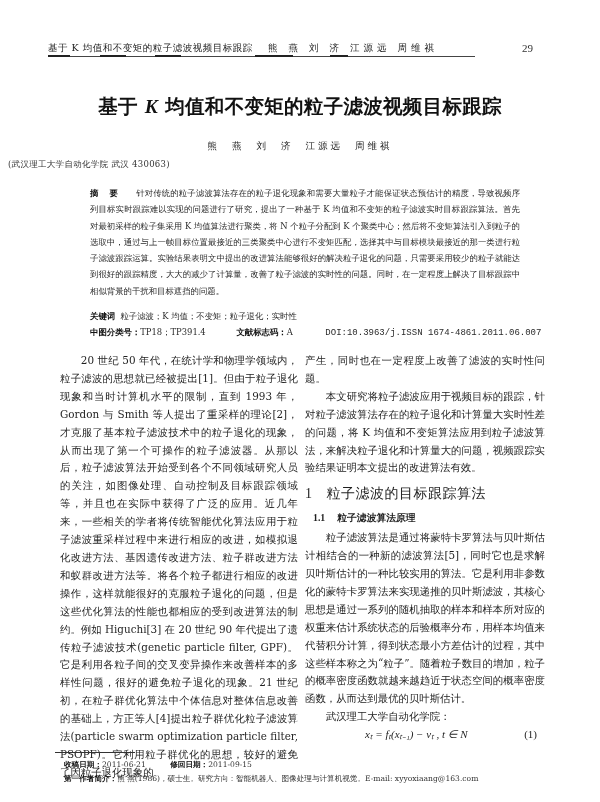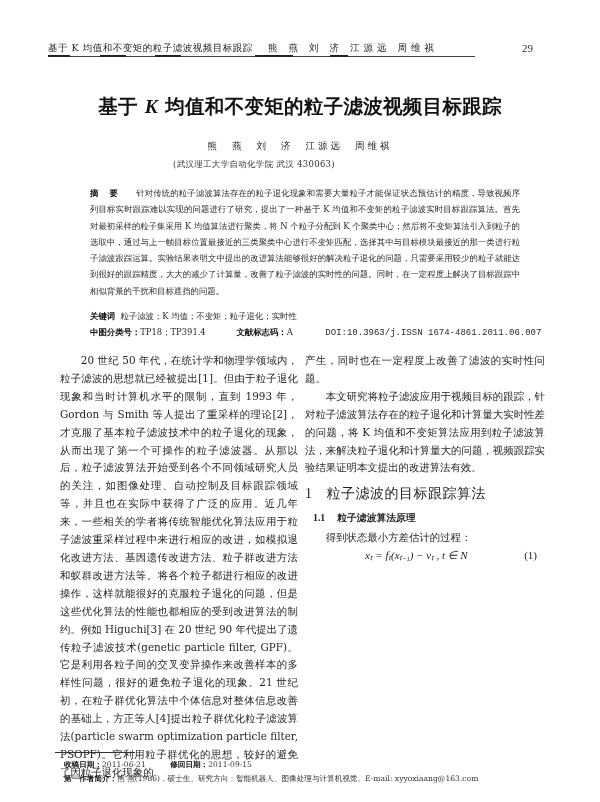--- a/index.html
+++ b/index.html
@@ -20,21 +20,21 @@
   .paper-title {
     position:absolute; left:0; width:600px; top:93px; text-align:center;
     font-family:"DejaVu Sans", sans-serif; font-weight:bold; font-size:19.5px; letter-spacing:0.3px; color:#111;
   }
   .paper-title .k { font-family:"Liberation Serif", serif; font-style:italic; font-weight:bold; }
   .authors {
     position:absolute; left:0; width:600px; top:140px; text-align:center;
     font-size:9.5px; word-spacing:6px; letter-spacing:3px; color:#222;
   }
   .affiliation {
-    position:absolute; left:0; width:508px; top:159px; text-align:center;
+    position:absolute; left:8px; width:508px; top:159px; text-align:left;
     font-size:8.5px; letter-spacing:0.3px; color:#333;
   }
   .abstract {
     position:absolute; left:90px; top:185px; width:430px;
     font-size:8.4px; line-height:16.3px; color:#2a2a2a; text-align:justify;
   }
   .abstract .label { font-weight:bold; font-family:"DejaVu Sans", sans-serif; letter-spacing:4px; margin-right:14px; color:#111; }
   .keywords, .classification {
     position:absolute; left:90px; width:440px; font-size:8.4px; color:#2a2a2a;
   }
@@ -109,21 +109,22 @@
 
 <div class="col col-right">
   <p>产生，同时也在一定程度上改善了滤波的实时性问题。</p>
   <p class="indent">本文研究将粒子滤波应用于视频目标的跟踪，针对粒子滤波算法存在的粒子退化和计算量大实时性差的问题，将 K 均值和不变矩算法应用到粒子滤波算法，来解决粒子退化和计算量大的问题，视频跟踪实验结果证明本文提出的改进算法有效。</p>
   <div class="section-heading">
     <span class="num">1</span><span>粒子滤波的目标跟踪算法</span>
   </div>
   <div class="subsection-heading">
     <span class="num">1.1</span><span>粒子滤波算法原理</span>
   </div>
-  <p class="indent">得到状态最小方差估计的过程：</p>
+  <p class="indent">粒子滤波算法是通过将蒙特卡罗算法与贝叶斯估计相结合的一种新的滤波算法[5]，同时它也是求解贝叶斯估计的一种比较实用的算法。它是利用非参数化的蒙特卡罗算法来实现递推的贝叶斯滤波，其核心思想是通过一系列的随机抽取的样本和样本所对应的权重来估计系统状态的后验概率分布，用样本均值来代替积分计算，得到状态最小方差估计的过程，其中这些样本称之为“粒子”。随着粒子数目的增加，粒子的概率密度函数就越来越趋近于状态空间的概率密度函数，从而达到最优的贝叶斯估计。</p>
+  <p class="indent">武汉理工大学自动化学院：</p>
   <div class="equation">
     <span>xₜ = fₜ(xₜ₋₁) − vₜ , t ∈ N</span>
     <span class="eq-num">(1)</span>
   </div>
 </div>
 
 <div class="footnote-rule"></div>
 <div class="footnotes">
   <div>
     <span class="label">收稿日期：</span><span>2011-06-21</span>

